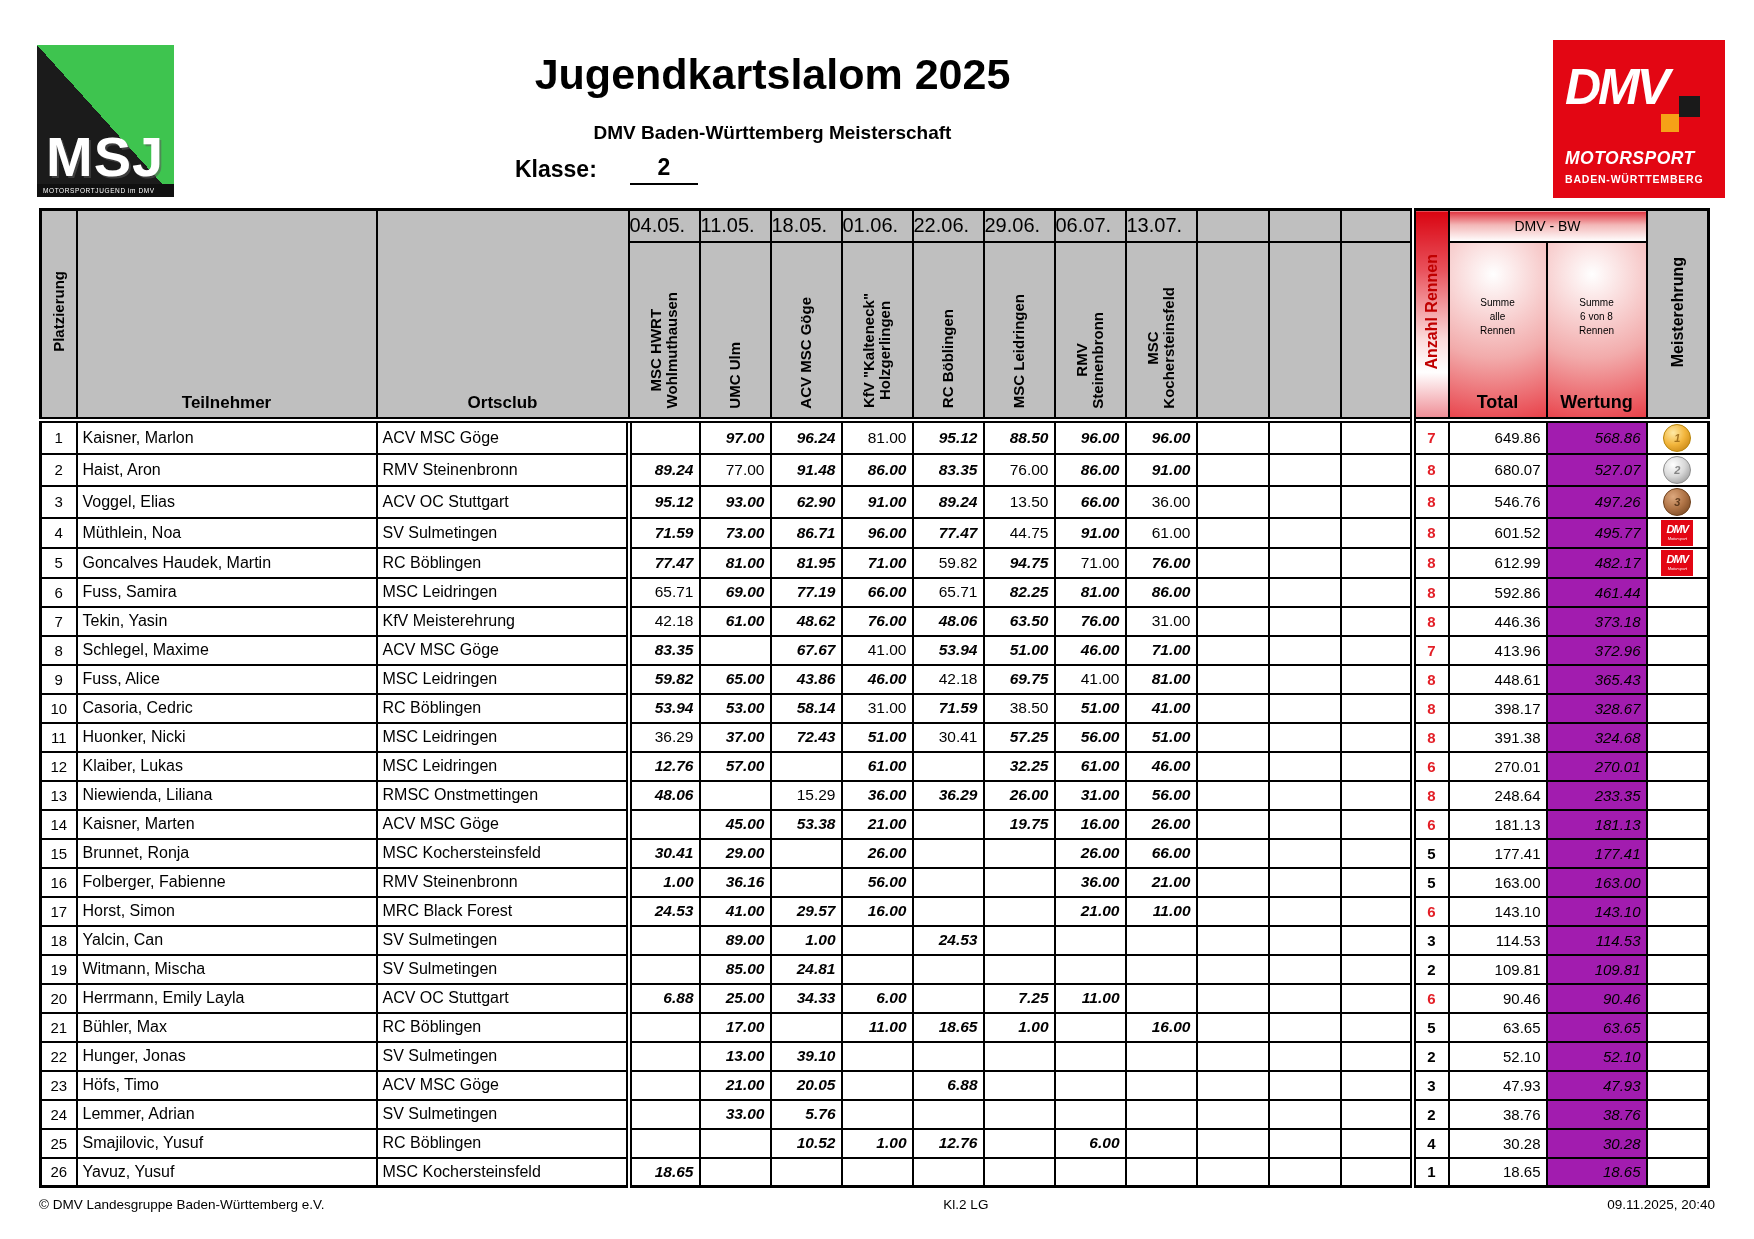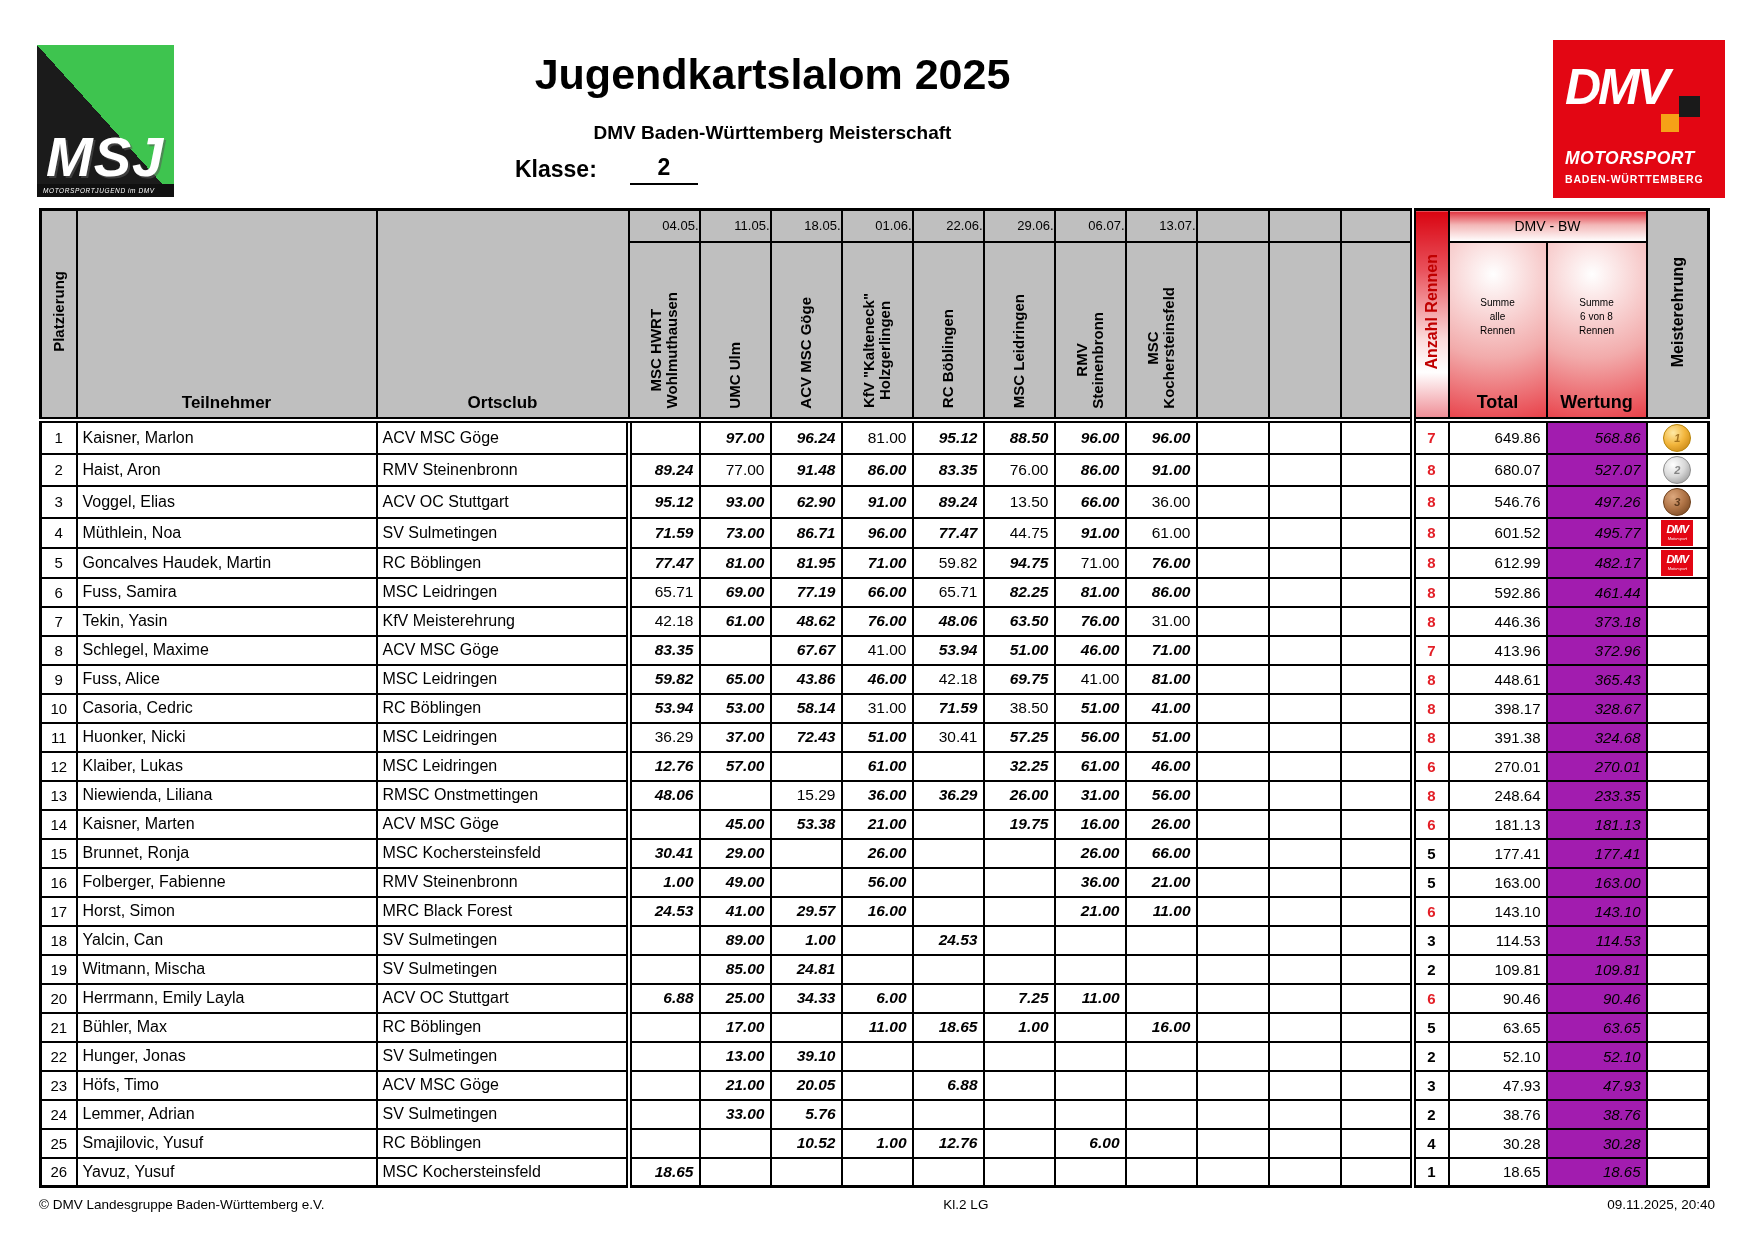--- a/index.html
+++ b/index.html
@@ -1,21 +1,21 @@
 <!DOCTYPE html>
 <html><head>
 <meta charset="utf-8">
 <style>
   html,body{margin:0;padding:0;background:#fff;}
   .page{position:relative;width:1754px;height:1239px;background:#fff;overflow:hidden;
         font-family:"Liberation Sans", sans-serif;color:#000;}
 
   
   .msj-logo{position:absolute;left:37px;top:45px;width:137px;height:152px;
-    background:linear-gradient(to bottom left,#3ec44f 50%,#1b1b1b 50%);font-style:italic;}
+    background:linear-gradient(to bottom left,#3ec44f 50%,#1b1b1b 50%);}
   .msj-text{position:absolute;left:9px;bottom:15px;font-size:56px;font-weight:bold;
     color:#fff;line-height:0.9;letter-spacing:1px;text-shadow:2px 2px 0 rgba(90,90,90,.55);}
   .msj-strip{position:absolute;left:0;bottom:0;width:100%;height:13px;background:#101010;
     color:#fff;font-size:6.5px;display:flex;align-items:center;padding-left:6px;
     letter-spacing:.6px;box-sizing:border-box;white-space:nowrap;}
 
   .dmv-logo{position:absolute;left:1553px;top:40px;width:172px;height:158px;background:#e30613;}
   .dmv-word{position:absolute;top:22px;left:12px;font-size:50px;font-weight:bold;
     font-style:italic;color:#fff;letter-spacing:-3px;line-height:1;}
   .dmv-sq-black{position:absolute;top:56px;left:126px;width:21px;height:21px;background:#1a1a1a;}
@@ -43,21 +43,21 @@
   #hdr-row2{height:176px;}
   tbody tr{height:29px;}
   tbody tr:first-child td{border-top:6px double #000;}
   .sep-l{border-left:6px double #000 !important;}
 
   .vert{writing-mode:vertical-rl;transform:rotate(180deg);display:inline-block;
     white-space:pre-line;line-height:1.08;}
   .rank-hdr{vertical-align:middle;text-align:center;}
   .rank-hdr .vert{font-size:15px;}
   .name-hdr,.club-hdr{vertical-align:bottom;text-align:center;font-size:17px;padding-bottom:4px;}
-  .date-cell{font-weight:normal;font-size:13px;text-align:right;padding:0;}
+  .date-cell{font-weight:normal;font-size:20px;text-align:left;padding:0;}
   .club-cell{vertical-align:bottom;text-align:center;padding:4px 0;}
   .club-cell .vert{font-size:15px;font-weight:bold;}
 
   .anzahl-hdr{vertical-align:middle;text-align:center;padding:0;
     background:linear-gradient(to bottom,#d90411 0%,#e8505a 28%,#fbdada 62%,#ffffff 78%,#ef8e96 100%);}
   .anzahl-hdr .vert{color:#c00000;font-size:16px;font-weight:bold;}
   .dmvbw-hdr{font-weight:normal;font-size:14px;text-align:center;vertical-align:middle;padding:0;
     background:linear-gradient(to bottom,#e0333f 0%,#f3b7b7 45%,#ffffff 100%);}
   .summe-hdr{vertical-align:bottom;text-align:center;padding:0;
     background:radial-gradient(circle at 45% 18%,#ffffff 0%,#f2abab 55%,#e30613 125%);}
@@ -509,21 +509,21 @@
             <td class="anz sep-l">5</td>
             <td class="tot">177.41</td>
             <td class="wert">177.41</td>
             <td class="award-td"></td>
           </tr>
           <tr>
             <td class="rank">16</td>
             <td class="name">Folberger, Fabienne</td>
             <td class="name">RMV Steinenbronn</td>
             <td class="score cnt sep-l">1.00</td>
-            <td class="score cnt">49.00</td>
+            <td class="score cnt">36.16</td>
             <td class="score"></td>
             <td class="score cnt">56.00</td>
             <td class="score"></td>
             <td class="score"></td>
             <td class="score cnt">36.00</td>
             <td class="score cnt">21.00</td>
             <td></td>
             <td></td>
             <td></td>
             <td class="anz sep-l">5</td>

